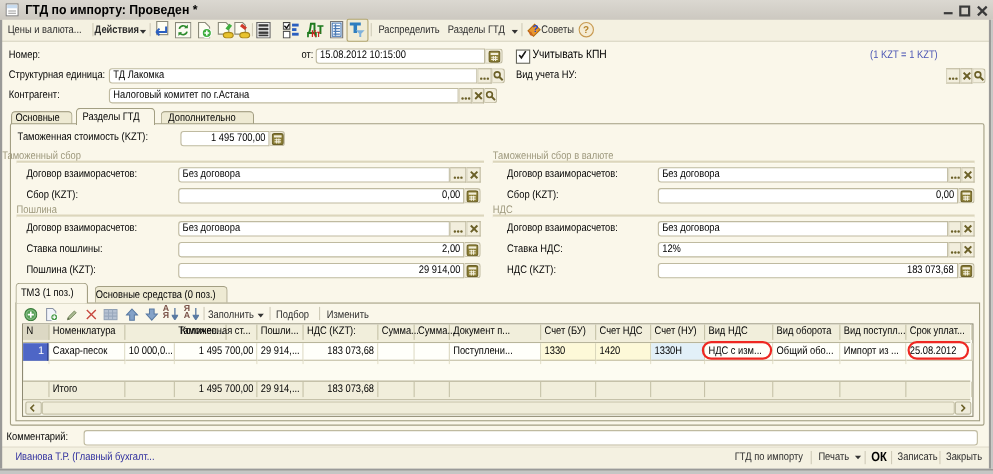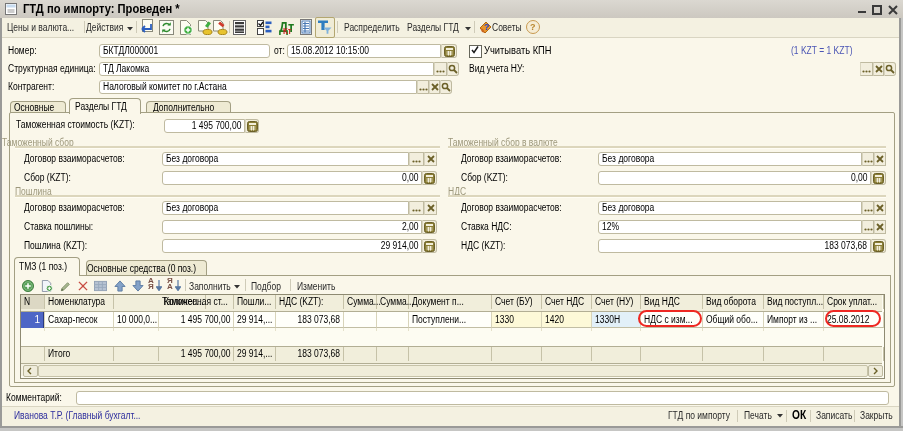--- a/index.html
+++ b/index.html
@@ -33,21 +33,21 @@
     </svg>
 <div class="lbl" style="left:23px;top:2px;font-weight:bold;font-size:12px;"><span class="t" style="transform:scaleX(0.93);">ГТД по импорту: Проведен *</span></div>
 <div class="abs" style="left:858px;top:11px;width:8px;height:2px;background:#3a3a3a;"></div>
 <div class="abs" style="left:872px;top:5px;width:6px;height:6px;border:2px solid #3a3a3a;"></div>
 <svg class="abs" style="left:888px;top:5px" width="10" height="10" viewBox="0 0 10 10">
       <path d="M1 1 L9 9 M9 1 L1 9" stroke="#3a3a3a" stroke-width="2"></path>
     </svg>
 <div class="abs" style="left:0;top:18px;width:903px;height:19px;background:#f4f1e1;border-bottom:1px solid #d9d5c2;"></div>
 <div class="lbl tbtxt" style="left:7px;top:22px;"><span class="t">Цены и валюта...</span></div>
 <div class="sep" style="left:84px;top:21px;height:12px;"></div>
-<div class="lbl tbtxt" style="left:86px;top:22px;"><span class="t">Действия</span></div>
+<div class="lbl tbtxt" style="left:86px;top:22px;font-weight:bold;"><span class="t">Действия</span></div>
 <svg class="abs" style="left:127px;top:27px" width="6" height="4" viewBox="0 0 6 4">
       <path d="M0 0 h6 l-3 3.6 z" fill="#333"></path>
     </svg>
 <div class="sep" style="left:136px;top:21px;height:12px;"></div>
 <svg class="abs" style="left:139px;top:19px;" width="15" height="16" viewBox="0 0 15 16">
       <rect x="3.5" y="0.5" width="10" height="12" fill="#fdfdf2" stroke="#8a8a7a"></rect>
       <path d="M12 5 v5 H3 M3 10 l3-3 M3 10 l3 3" stroke="#2b5fc0" stroke-width="1.8" fill="none"></path>
     </svg>
 <svg class="abs" style="left:159px;top:20px;" width="15" height="15" viewBox="0 0 15 15">
       <rect x="0.5" y="0.5" width="14" height="14" fill="#fbfbf2" stroke="#88887a"></rect>
@@ -107,21 +107,20 @@
 <div class="sep" style="left:474px;top:21px;height:12px;"></div>
 <svg class="abs" style="left:478px;top:20px;" width="15" height="15" viewBox="0 0 15 15">
       <path d="M2 8 l6-6 5 5 -6 6 z" fill="#e8962e" stroke="#b06a10"></path>
       <path d="M2 8 l3 1 2 4 -3-1 z" fill="#c8641e"></path>
       <text x="6" y="9.5" font-size="9" font-weight="bold" fill="#2244cc" font-family="Liberation Sans">?</text>
     </svg>
 <div class="lbl tbtxt" style="left:492px;top:22px;"><span class="t">Советы</span></div>
 <div class="abs" style="left:526px;top:20px;width:12px;height:12px;border:1px solid #c89a50;border-radius:50%;background:#f5ecd4;"></div>
 <div class="lbl" style="left:530px;top:22px;font-size:9px;font-weight:bold;color:#b8862e;">?</div>
 <div class="lbl" style="left:8px;top:45px;"><span class="t">Номер:</span></div>
-<div class="inp inpr" style="left:99px;top:44px;width:163px;height:12px;"><span class="t">БКТДЛ000001</span></div>
 <div class="lbl" style="left:274px;top:45px;"><span class="t">от:</span></div>
 <div class="inp" style="left:287px;top:44px;width:146px;height:12px;"><span class="t">15.08.2012 10:15:00</span></div>
 <div class="fb" style="left:441px;top:44px;width:14px;height:12px;border-radius:0 3px 3px 0;">
       <svg width="11" height="11" viewBox="0 0 11 11">
         <rect x="0.5" y="0.5" width="10" height="10" rx="2" fill="#8a7d34" stroke="#6b6028"></rect>
         <rect x="2" y="2" width="7" height="2" fill="#f2eeda"></rect>
         <path d="M2.5 6 h6 M2.5 8 h6 M4.5 5 v4.5 M6.5 5 v4.5" stroke="#f2eeda" stroke-width="1"></path>
       </svg>
     </div>
 <div class="lbl" style="left:8px;top:63px;"><span class="t">Структурная единица:</span></div>

